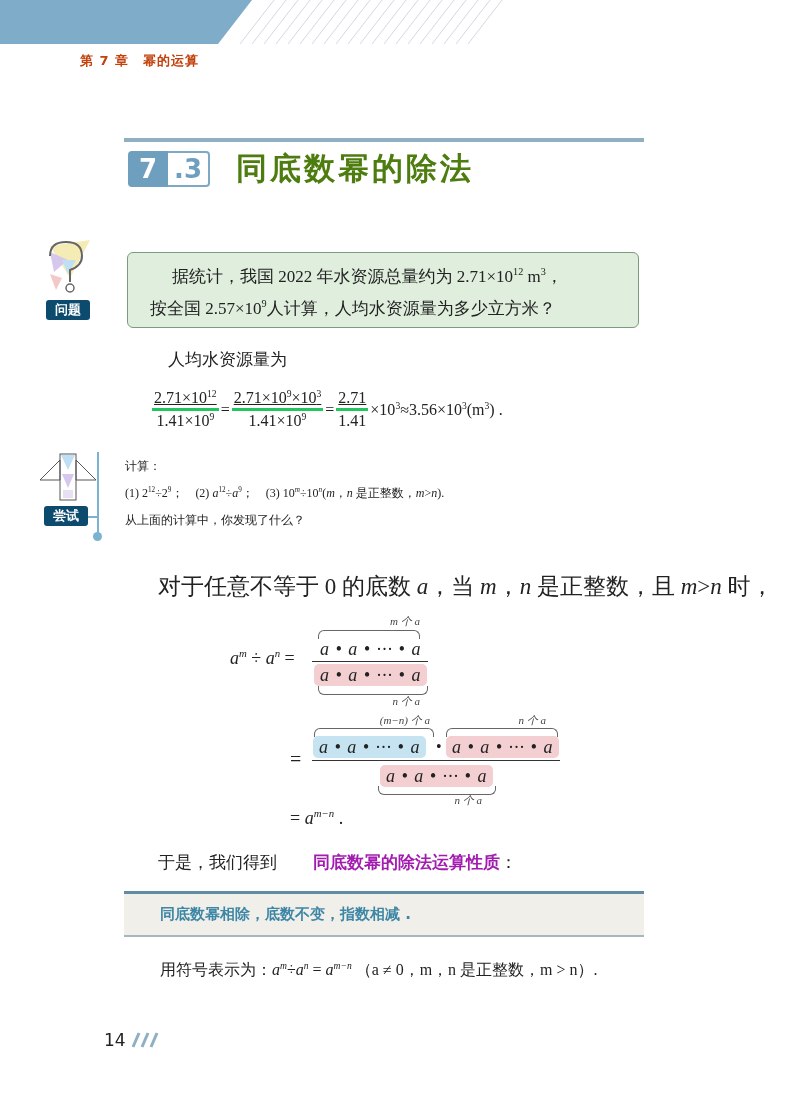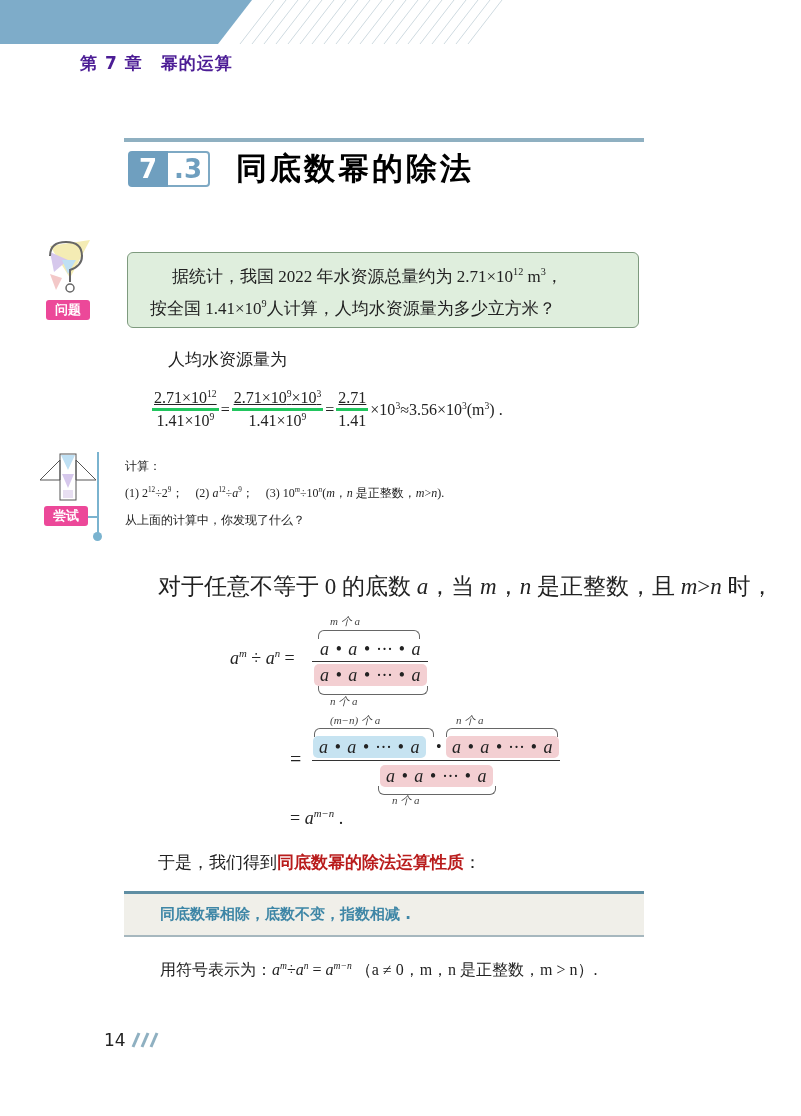--- a/index.html
+++ b/index.html
@@ -4,29 +4,29 @@
 <style>
   html,body{margin:0;padding:0;background:#ffffff;}
   body{width:801px;height:1116px;position:relative;overflow:hidden;font-family:"DejaVu Serif","Liberation Serif",serif;color:#222;}
   .abs{position:absolute;}
   .sans{font-family:"DejaVu Sans","Liberation Sans",sans-serif;}
   .serif{font-family:"Liberation Serif","DejaVu Serif",serif;}
   i.v{font-style:italic;font-family:"Liberation Serif","DejaVu Serif",serif;}
   sup{font-size:60%;vertical-align:super;line-height:0;}
   
   #band{left:0;top:0;width:801px;height:44px;}
-  #chapter{left:80px;top:52px;font-size:17px;font-weight:bold;color:#4c1d95;letter-spacing:1px;}
+  #chapter{left:80px;top:52px;font-size:13px;font-weight:bold;color:#c2410c;letter-spacing:1px;}
   
   #title-rule{left:124px;top:138px;width:520px;height:4px;background:#8fb0c1;}
   #sec-badge{left:128px;top:151px;height:36px;display:flex;}
   #sec-num{background:#6f9fbf;color:#fff;font-size:26px;font-weight:bold;width:40px;text-align:center;line-height:36px;border-radius:4px 0 0 4px;}
   #sec-sub{background:#fff;color:#6f9fbf;font-size:26px;font-weight:bold;width:40px;text-align:center;line-height:32px;border:2px solid #7ea9c4;border-left:none;border-radius:0 4px 4px 0;}
-  #sec-title{left:236px;top:148px;font-size:31px;font-weight:900;color:#000000;letter-spacing:3px;}
-  
-  .tag{width:44px;height:20px;background:#ec4899;color:#fff;font-size:13px;font-weight:bold;text-align:center;line-height:20px;border-radius:3px;}
+  #sec-title{left:236px;top:148px;font-size:31px;font-weight:900;color:#4d7c0f;letter-spacing:3px;}
+  
+  .tag{width:44px;height:20px;background:#0c4a6e;color:#fff;font-size:13px;font-weight:bold;text-align:center;line-height:20px;border-radius:3px;}
   #problem-box{left:127px;top:252px;width:512px;height:76px;background:#dfeedd;border:1.5px solid #7e9a7e;border-radius:6px;box-sizing:border-box;}
   #problem-line1{left:172px;top:265px;font-size:17px;}
   #problem-line2{left:150px;top:297px;font-size:17px;}
   #calc-intro{left:168px;top:348px;font-size:17px;}
   
   .frac{display:inline-flex;flex-direction:column;align-items:center;vertical-align:middle;margin:0 2px;}
   .frac .num{border-bottom:3px solid #22c55e;padding:0 2px;line-height:20px;text-decoration:underline;}
   .frac .den{padding:0 2px;line-height:20px;}
   #eq1{left:150px;top:388px;font-size:16px;display:flex;align-items:center;white-space:nowrap;}
   
@@ -35,26 +35,26 @@
   #try-tick{left:88px;top:516px;width:10px;height:1.5px;background:#7ab3cf;}
   .body{font-size:12px;}
   #try-l1{left:125px;top:458px;}
   #try-l2{left:125px;top:485px;}
   #try-l3{left:125px;top:512px;}
   #general{left:158px;top:571px;font-size:23px;}
   
   .prod{display:inline-block;font-style:italic;font-family:"Liberation Serif","DejaVu Serif",serif;font-size:18px;letter-spacing:1px;padding:0 6px;border-radius:5px;line-height:22px;}
   .pink{background:#f3cfd2;}
   .blue{background:#c6e3f1;}
-  .lbl{font-size:11px;color:#444;font-style:italic;font-family:"Liberation Serif","DejaVu Serif",serif;text-align:left;}
+  .lbl{font-size:11px;color:#444;font-style:italic;font-family:"Liberation Serif","DejaVu Serif",serif;text-align:right;}
   .brace{height:8px;border:1px solid #666;border-bottom:none;border-radius:6px 6px 0 0;}
   .brace-b{height:8px;border:1px solid #666;border-top:none;border-radius:0 0 6px 6px;}
   .fline{height:1px;background:#333;}
   #conclusion{left:158px;top:851px;font-size:17px;}
-  .hl{color:#b91c1c;font-family:"DejaVu Sans","Liberation Sans",sans-serif;font-weight:bold;}
+  .hl{color:#a21caf;font-family:"DejaVu Sans","Liberation Sans",sans-serif;font-weight:bold;margin-left:36px;}
   #rule-box{left:124px;top:891px;width:520px;height:46px;background:#f0efe9;border-top:3px solid #5f8ea3;border-bottom:2px solid #a6b7be;box-sizing:border-box;}
   #rule-text{left:160px;top:905px;font-size:15px;color:#3e86a6;font-weight:bold;}
   #symbol{left:160px;top:960px;font-size:16px;white-space:nowrap;}
   #page-num{left:104px;top:1030px;font-size:17px;color:#222;text-align:center;}
 </style>
 </head>
 <body>
 
 <svg id="band" class="abs" width="801" height="44" viewBox="0 0 801 44">
   <polygon points="0,0 252,0 218,44 0,44" fill="#7eacc9"></polygon>
@@ -95,21 +95,21 @@
   <polygon points="10,14 28,22 14,34" fill="#d6c8ec"></polygon>
   <polygon points="22,22 36,22 28,36" fill="#bfe0f4"></polygon>
   <polygon points="10,36 22,40 16,52" fill="#f3c8c8"></polygon>
   <path d="M10,18 Q10,4 26,4 Q42,4 42,18 Q42,28 30,32 L30,44" fill="none" stroke="#666" stroke-width="2"></path>
   <circle cx="30" cy="50" r="4" fill="none" stroke="#666" stroke-width="1.5"></circle>
 </svg>
 <div class="abs tag sans" style="left:46px;top:300px">问题</div>
 
 <div id="problem-box" class="abs"></div>
 <div id="problem-line1" class="abs serif"><span>据统计，我国 2022 年水资源总量约为 2.71×10</span><sup>12</sup><span> m</span><sup>3</sup><span>，</span></div>
-<div id="problem-line2" class="abs serif"><span>按全国 1.41×10</span><sup>9</sup><span>人计算，人均水资源量为多少立方米？</span></div>
+<div id="problem-line2" class="abs serif"><span>按全国 2.57×10</span><sup>9</sup><span>人计算，人均水资源量为多少立方米？</span></div>
 
 <div id="calc-intro" class="abs serif">人均水资源量为</div>
 
 <div id="eq1" class="abs serif">
   <span class="frac">
     <span class="num"><span>2.71×10</span><sup>12</sup></span>
     <span class="den"><span>1.41×10</span><sup>9</sup></span>
   </span>
   <span>=</span>
   <span class="frac">

